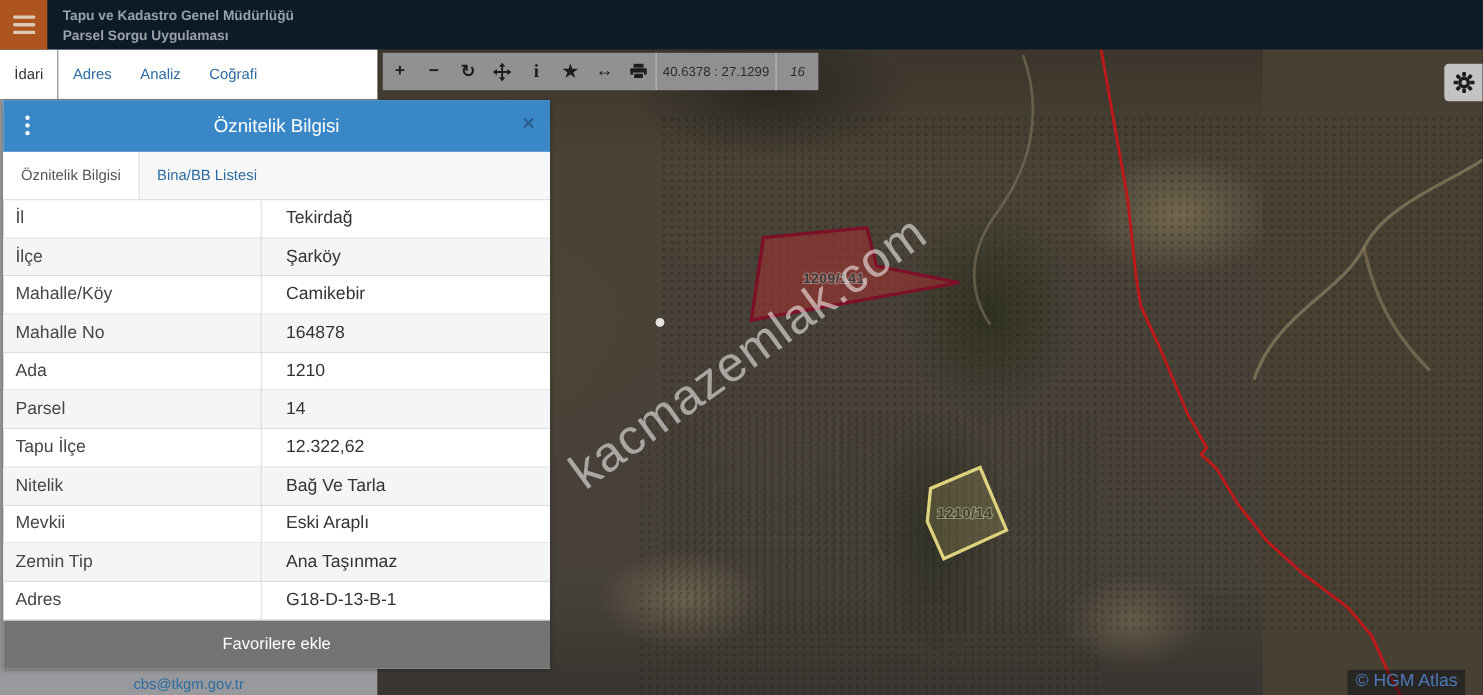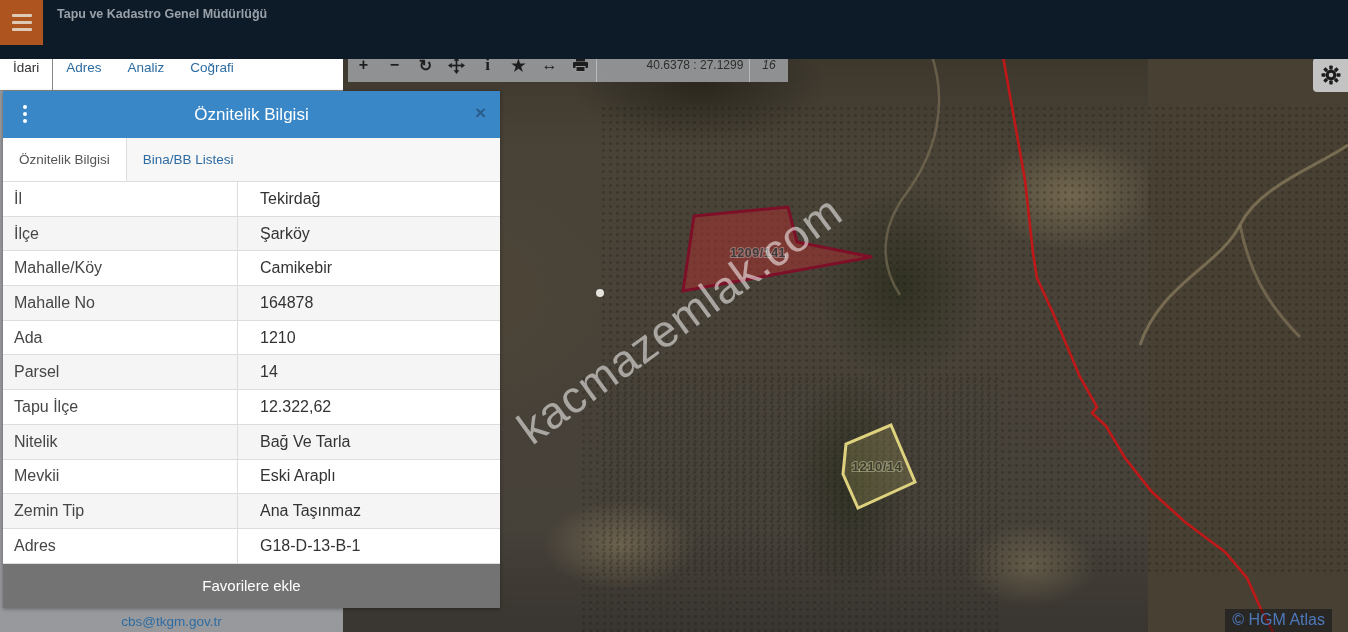--- a/index.html
+++ b/index.html
@@ -1,20 +1,20 @@
 <!DOCTYPE html>
 <html><head>
 <meta charset="utf-8">
 <style>
   html,body{margin:0;padding:0;background:#222;}
   .app{position:relative;width:1348px;height:632px;overflow:hidden;
        font-family:"Liberation Sans",sans-serif;background:#474033;}
 
   
-  .topbar{position:absolute;left:0;top:0;width:1348px;height:59px;background:#0d1a28;z-index:50;}
+  .topbar{position:absolute;left:0;top:0;width:1348px;height:45px;background:#0d1a28;z-index:50;}
   .menu-btn{position:absolute;left:0;top:0;width:43px;height:45px;background:#ad541f;
             display:flex;flex-direction:column;justify-content:center;align-items:center;gap:4px;cursor:pointer;}
   .menu-btn span{display:block;width:20px;height:3px;background:#dcc9b6;border-radius:1px;}
   .titles{position:absolute;left:57px;top:5px;color:#99a1a9;font-size:12.5px;font-weight:bold;line-height:18px;}
 
   
   .sidebar{position:absolute;left:0;top:45px;width:343px;height:587px;background:#97999c;z-index:20;}
   .tabbar{position:absolute;left:0;top:0;width:343px;height:45px;display:flex;align-items:stretch;
           border-bottom:1px solid #86888a;background:#ffffff;}
   .tab{display:flex;align-items:center;padding:0 13px;font-size:13.5px;color:#2d6ca2;cursor:pointer;}
@@ -51,21 +51,21 @@
 
   
   .map-toolbar{position:absolute;left:348px;top:48px;height:34px;display:flex;align-items:stretch;
                background:rgba(150,152,154,.93);z-index:30;}
   .tool-btn{width:31px;display:flex;align-items:center;justify-content:center;cursor:pointer;
             color:#1d1d1d;font-size:16px;font-weight:bold;}
   .tool-btn svg{display:block;}
   .tool-info{font-family:"Liberation Serif",serif;font-size:17px;font-weight:800;}
   .tool-cell{display:flex;align-items:center;justify-content:center;font-size:12px;color:#2d2d2d;
              border-left:1px solid #b9b9b9;}
-  .coords{width:108px;padding-left:44px;}
+  .coords{width:108px;}
   .zoomlvl{width:38px;font-style:italic;}
 
   
   .gear-btn{position:absolute;right:0;top:58px;width:35px;height:34px;background:#c3c3c3;
             border-radius:4px 0 0 4px;display:flex;align-items:center;justify-content:center;
             cursor:pointer;z-index:30;}
 
   
   .panel{position:absolute;left:3px;top:91px;width:497px;z-index:40;background:#fff;
          box-shadow:0 1px 4px rgba(0,0,0,.35);}
@@ -256,17 +256,18 @@
   </div>
 
   <div class="topbar">
     <div class="menu-btn">
       <span></span>
         <span></span>
         <span></span>
     </div>
     <div class="titles">
       <div>Tapu ve Kadastro Genel Müdürlüğü</div>
+      <div>Parsel Sorgu Uygulaması</div>
     </div>
   </div>
 
   <div class="attribution">© HGM Atlas</div>
 </div>
 
 </body></html>

